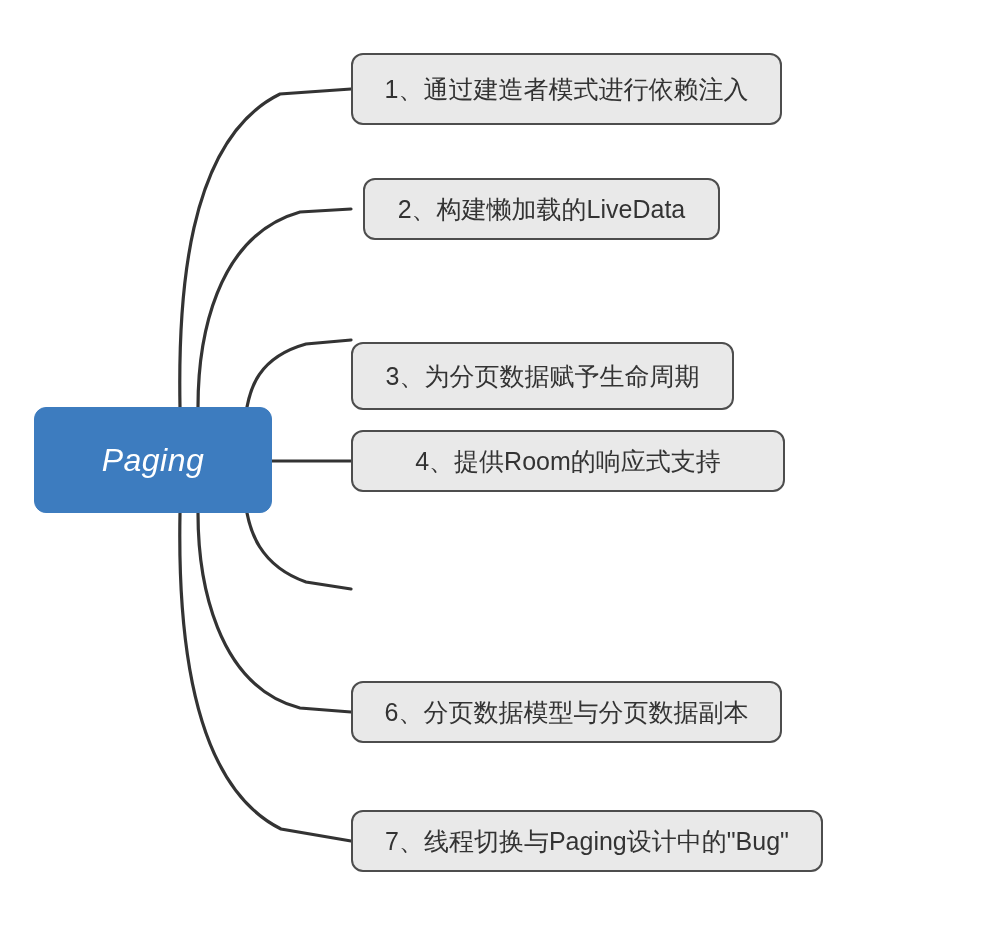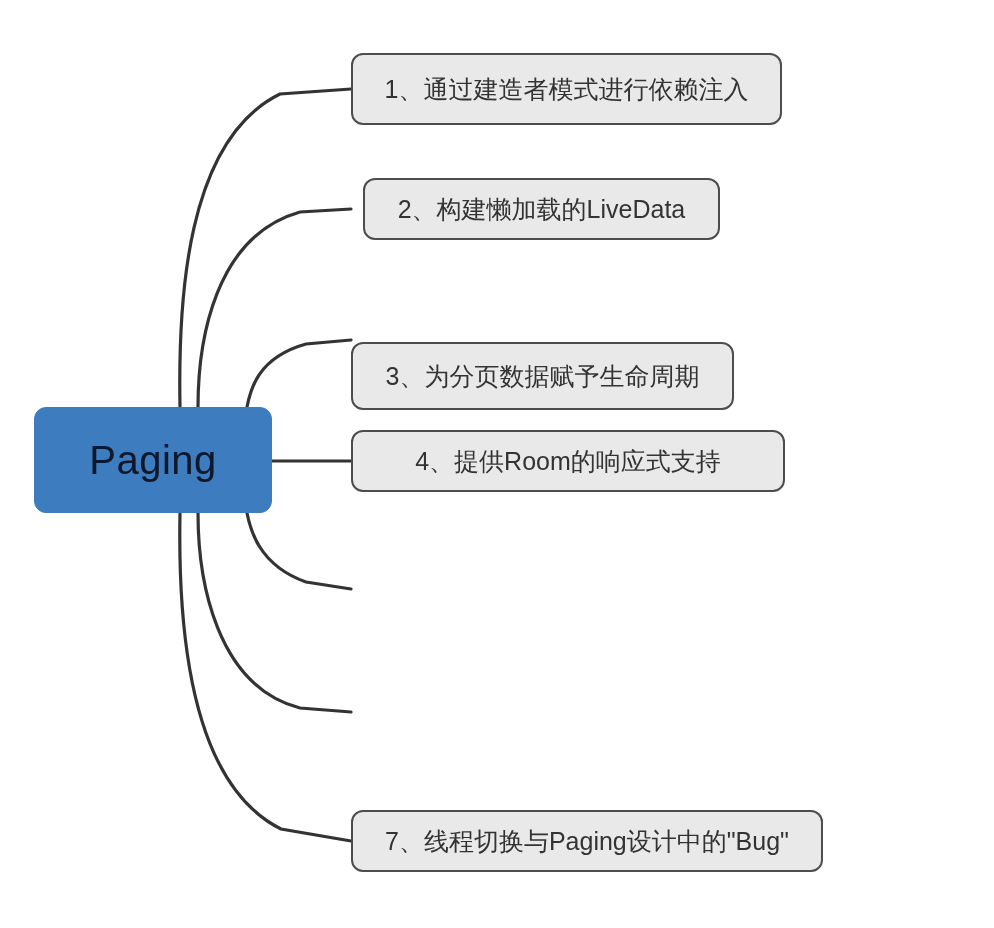--- a/index.html
+++ b/index.html
@@ -40,25 +40,26 @@
     justify-content: center;
     border-radius: 10px;
   }
   .node-root {
     background: #3d7cbf;
     border: 1px solid #3d7cbf;
     border-radius: 12px;
     color: #ffffff;
   }
   .node-root .node-label {
-    font-size: 40px;
+    font-size: 32px;
     font-weight: 400;
     letter-spacing: 0.5px;
-    color: #0f172a;
+    color: #ffffff;
     white-space: nowrap;
+    font-style: italic;
   }
   .node-leaf {
     background: #e9e9e9;
     border: 2px solid #4d4d4d;
     border-radius: 12px;
   }
   .node-leaf .node-label {
     font-size: 25px;
     font-weight: 400;
     color: #333333;
@@ -95,18 +96,21 @@
 
   <div class="node node-leaf" style="left: 351px; top: 306px; width: 383px; height: 68px; margin-top: 36px;">
     <span class="node-label">3、为分页数据赋予生命周期</span>
   </div>
 
   <div class="node node-leaf" style="left: 351px; top: 430px; width: 434px; height: 62px;">
     <span class="node-label">4、提供Room的响应式支持</span>
   </div>
 
 
+  <div class="node node-leaf" style="left: 351px; top: 681px; width: 431px; height: 62px;">
+    <span class="node-label">6、分页数据模型与分页数据副本</span>
+  </div>
 
   <div class="node node-leaf" style="left: 351px; top: 810px; width: 472px; height: 62px;">
     <span class="node-label">7、线程切换与Paging设计中的"Bug"</span>
   </div>
 
 </div>
 
 </body></html>

